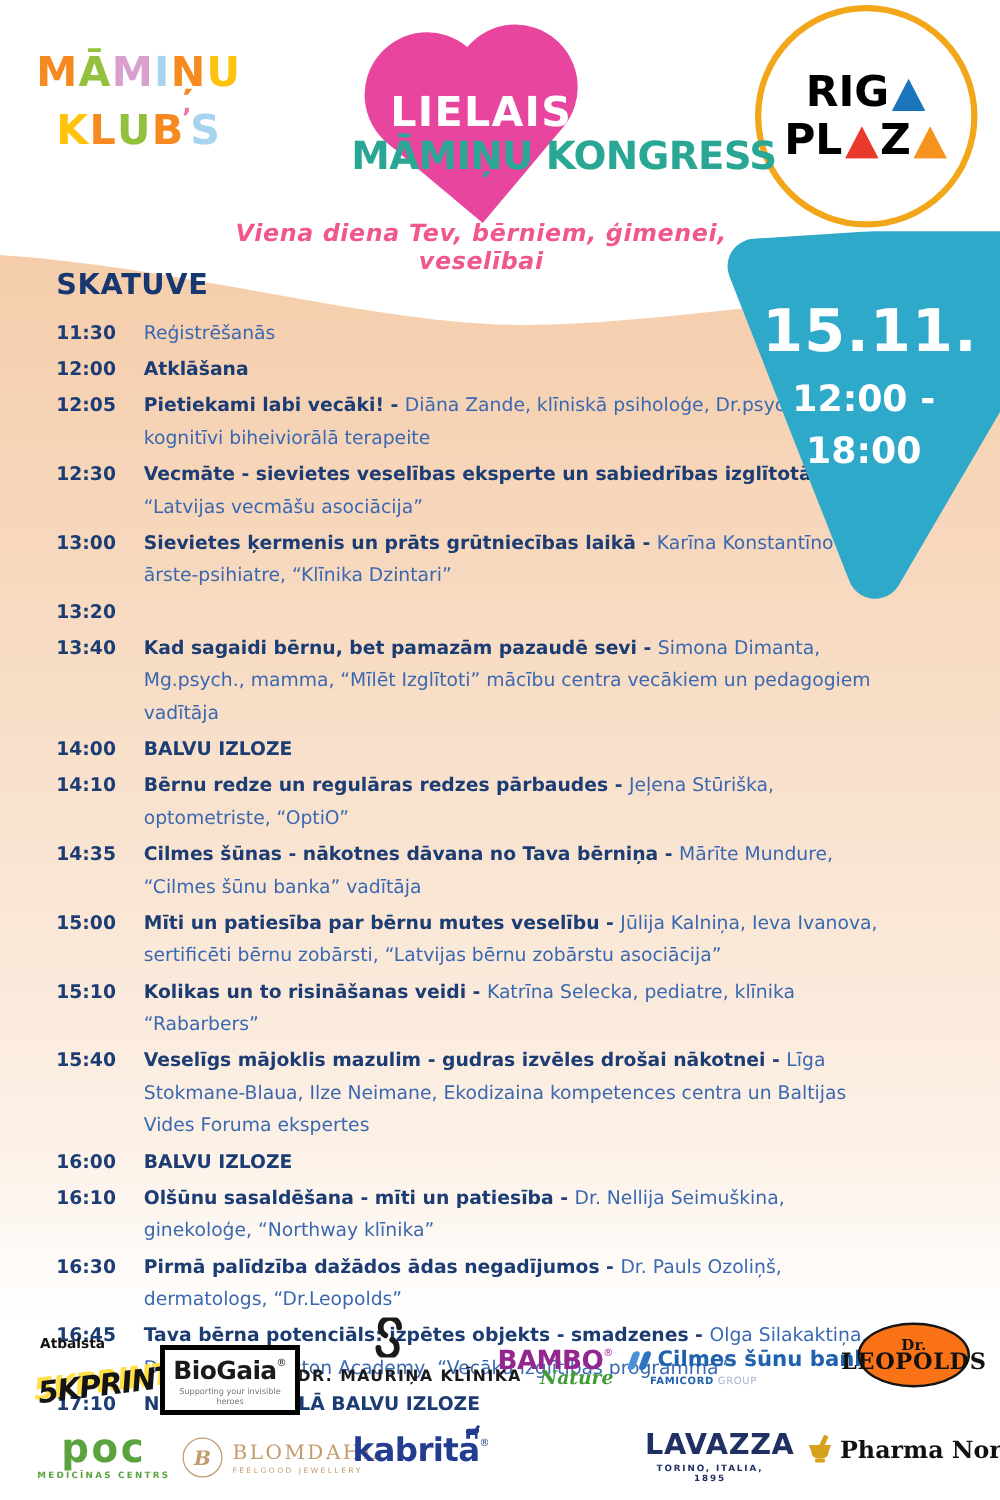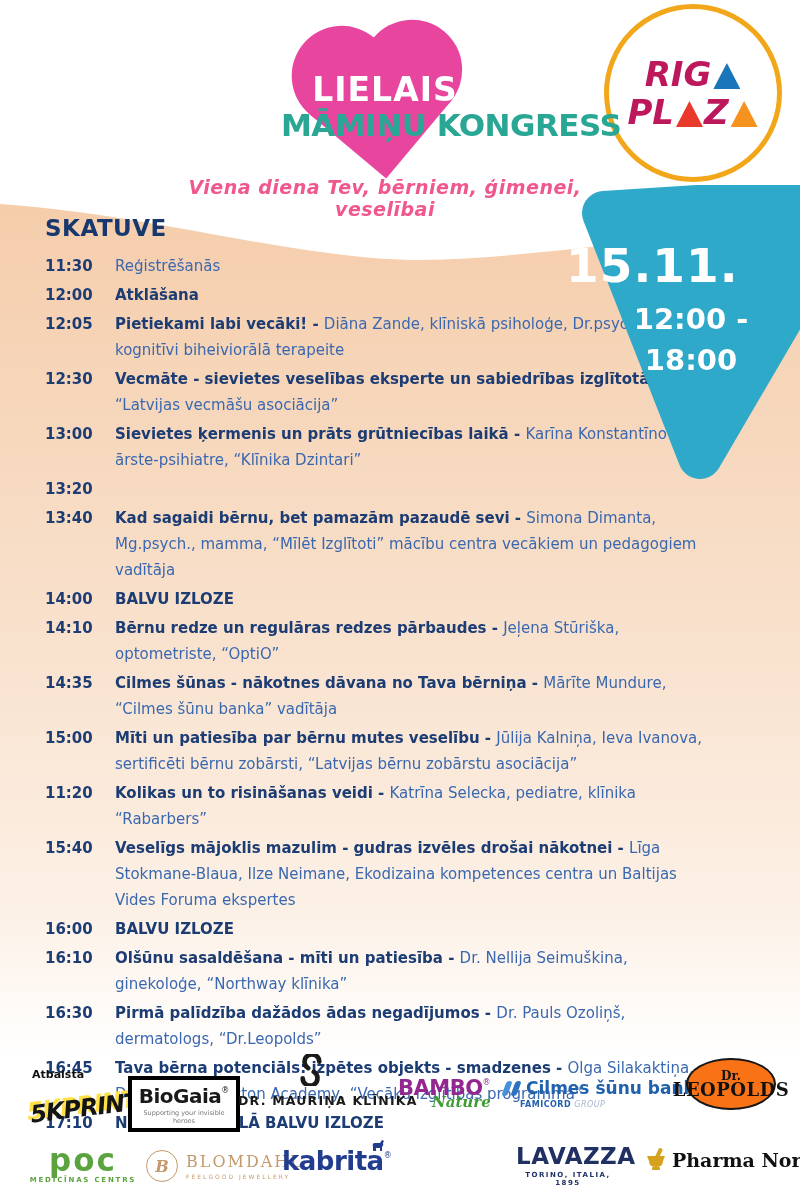--- a/index.html
+++ b/index.html
@@ -21,31 +21,31 @@
   .heart-title{position:absolute;left:302px;top:70px;width:166px;text-align:center;z-index:3;
          color:#fff;font-weight:bold;font-size:33px;letter-spacing:1px;}
   .congress-title{position:absolute;left:281px;top:107px;width:320px;z-index:3;
          color:#2AA794;font-weight:bold;font-size:31px;letter-spacing:-0.5px;white-space:nowrap;}
   .tagline{position:absolute;left:170px;top:176px;width:430px;text-align:center;z-index:3;
          color:#F0578F;font-weight:bold;font-style:italic;font-size:19px;letter-spacing:0.5px;}
 
   .rp-circle{position:absolute;left:604px;top:4px;width:168px;height:168px;border-radius:50%;
          border:5px solid #F2A71B;background:#fff;z-index:2;
          display:flex;flex-direction:column;align-items:center;justify-content:center;}
-  .rp-line{font-weight:bold;font-size:34px;line-height:38px;color:#be185d;letter-spacing:0;
-         display:flex;align-items:flex-end;font-style:italic;}
+  .rp-line{font-weight:bold;font-size:34px;line-height:38px;color:#000000;letter-spacing:0;
+         display:flex;align-items:flex-end;}
   .tri{display:inline-block;width:27px;height:26px;margin:0 1px 4px 2px;
          clip-path:polygon(50% 0,100% 100%,0 100%);}
 
   
   .peach{position:absolute;left:0;top:188px;z-index:0;}
 
   
   .badge-svg{position:absolute;left:552px;top:185px;z-index:4;}
-  .badge-date{position:absolute;left:566px;top:238px;width:200px;text-align:left;z-index:5;
+  .badge-date{position:absolute;left:596px;top:238px;width:200px;text-align:center;z-index:5;
          color:#fff;font-weight:bold;font-size:47px;letter-spacing:1px;}
   .badge-time{position:absolute;left:596px;top:302px;width:190px;text-align:center;z-index:5;
          color:#fff;font-weight:bold;font-size:29px;}
   .badge-time2{top:343px;}
 
   
   .stage-title{position:absolute;left:45px;top:215px;z-index:3;
          color:#16386E;font-weight:bold;font-size:23px;letter-spacing:0.5px;}
   .schedule{position:absolute;left:45px;top:253px;width:660px;z-index:3;}
   .srow{display:flex;margin-bottom:3px;font-size:15px;line-height:26px;}
@@ -71,21 +71,21 @@
   .bambo .bb-nature{font-family:"DejaVu Serif",serif;font-style:italic;font-weight:bold;
          font-size:15px;color:#3F9C35;margin:-7px 0 0 34px;}
   .cilmes{left:504px;top:1078px;}
   .cilmes .c-top{display:flex;align-items:center;}
   .cbar{display:inline-block;width:6px;height:15px;border-radius:3px;background:#4A90D9;
          transform:skewX(-20deg);margin-right:3px;}
   .cbar.c2{background:#2E72C2;margin-right:7px;}
   .cilmes .c-name{font-size:17px;font-weight:bold;color:#2061AE;white-space:nowrap;}
   .cilmes .c-sub{margin:2px 0 0 16px;font-size:8px;letter-spacing:0.5px;}
   .cilmes .c-fam{font-weight:bold;color:#2061AE;}
-  .cilmes .c-grp{color:#A3B6CE;font-style:italic;}
+  .cilmes .c-grp{color:#A3B6CE;}
   .leo{left:686px;top:1058px;width:86px;height:48px;border:2.5px solid #161616;border-radius:50%;
          background:#f97316;display:flex;flex-direction:column;align-items:center;justify-content:center;
          font-family:"DejaVu Serif",serif;color:#111;}
   .leo .l-dr{font-size:12px;font-weight:bold;line-height:12px;}
   .leo .l-name{font-size:18px;font-weight:bold;letter-spacing:0.5px;line-height:16px;}
 
   .poc{left:28px;top:1144px;width:110px;text-align:center;}
   .poc .p-name{font-size:31px;font-weight:bold;color:#5BA33F;letter-spacing:2px;line-height:30px;
          transform:scaleY(1.05);}
   .poc .p-sub{font-size:7px;font-weight:bold;color:#5BA33F;letter-spacing:1.8px;margin-top:2px;white-space:nowrap;}
@@ -117,20 +117,24 @@
       <linearGradient id="pg" x1="0" y1="0" x2="0" y2="1">
         <stop offset="0" stop-color="#F5CDAB"></stop>
         <stop offset="0.45" stop-color="#F8DFC9"></stop>
         <stop offset="0.82" stop-color="#FCF0E5"></stop>
         <stop offset="1" stop-color="#FFFFFF"></stop>
       </linearGradient>
     </defs>
     <path d="M0,16 C150,26 300,72 420,72 C560,70 660,40 800,56 L800,870 L0,870 Z" fill="url(#pg)"></path>
   </svg>
 
+  <div class="mk-logo">
+    <div><span style="color: rgb(246, 137, 31);">M</span><span style="color: rgb(148, 193, 61);">Ā</span><span style="color: rgb(217, 160, 206);">M</span><span style="color: rgb(166, 212, 238);">I</span><span style="color: rgb(246, 137, 31);">Ņ</span><span style="color: rgb(255, 194, 13);">U</span></div>
+    <div><span style="color: rgb(255, 194, 13);">K</span><span style="color: rgb(246, 137, 31);">L</span><span style="color: rgb(148, 193, 61);">U</span><span style="color: rgb(246, 137, 31);">B</span><span class="accent" style="color: rgb(242, 114, 174);">ʼ</span><span style="color: rgb(166, 212, 238);">S</span></div>
+  </div>
 
   <div class="heart"></div>
   <div class="heart-title">LIELAIS</div>
   <div class="congress-title">MĀMIŅU KONGRESS</div>
   <div class="tagline">Viena diena Tev, bērniem, ģimenei, veselībai</div>
 
   <div class="rp-circle">
     <div class="rp-line">
       <span>RIG</span>
         <span class="tri" style="background-color: rgb(27, 117, 187);"></span>
@@ -200,21 +204,21 @@
       <div class="stime">14:35</div>
       <div class="sentry"><b class="stitle">Cilmes šūnas - nākotnes dāvana no Tava bērniņa - </b><span class="sspeaker">Mārīte Mundure, “Cilmes šūnu banka” vadītāja</span></div>
     </div>
 
     <div class="srow">
       <div class="stime">15:00</div>
       <div class="sentry"><b class="stitle">Mīti un patiesība par bērnu mutes veselību - </b><span class="sspeaker">Jūlija Kalniņa, Ieva Ivanova, sertificēti bērnu zobārsti, “Latvijas bērnu zobārstu asociācija”</span></div>
     </div>
 
     <div class="srow">
-      <div class="stime">11:20</div>
+      <div class="stime">15:10</div>
       <div class="sentry"><b class="stitle">Kolikas un to risināšanas veidi - </b><span class="sspeaker">Katrīna Selecka, pediatre, klīnika “Rabarbers”</span></div>
     </div>
 
     <div class="srow">
       <div class="stime">15:40</div>
       <div class="sentry"><b class="stitle">Veselīgs mājoklis mazulim - gudras izvēles drošai nākotnei - </b><span class="sspeaker">Līga Stokmane-Blaua, Ilze Neimane, Ekodizaina kompetences centra un Baltijas Vides Foruma ekspertes</span></div>
     </div>
 
     <div class="srow">
       <div class="stime">16:00</div>

